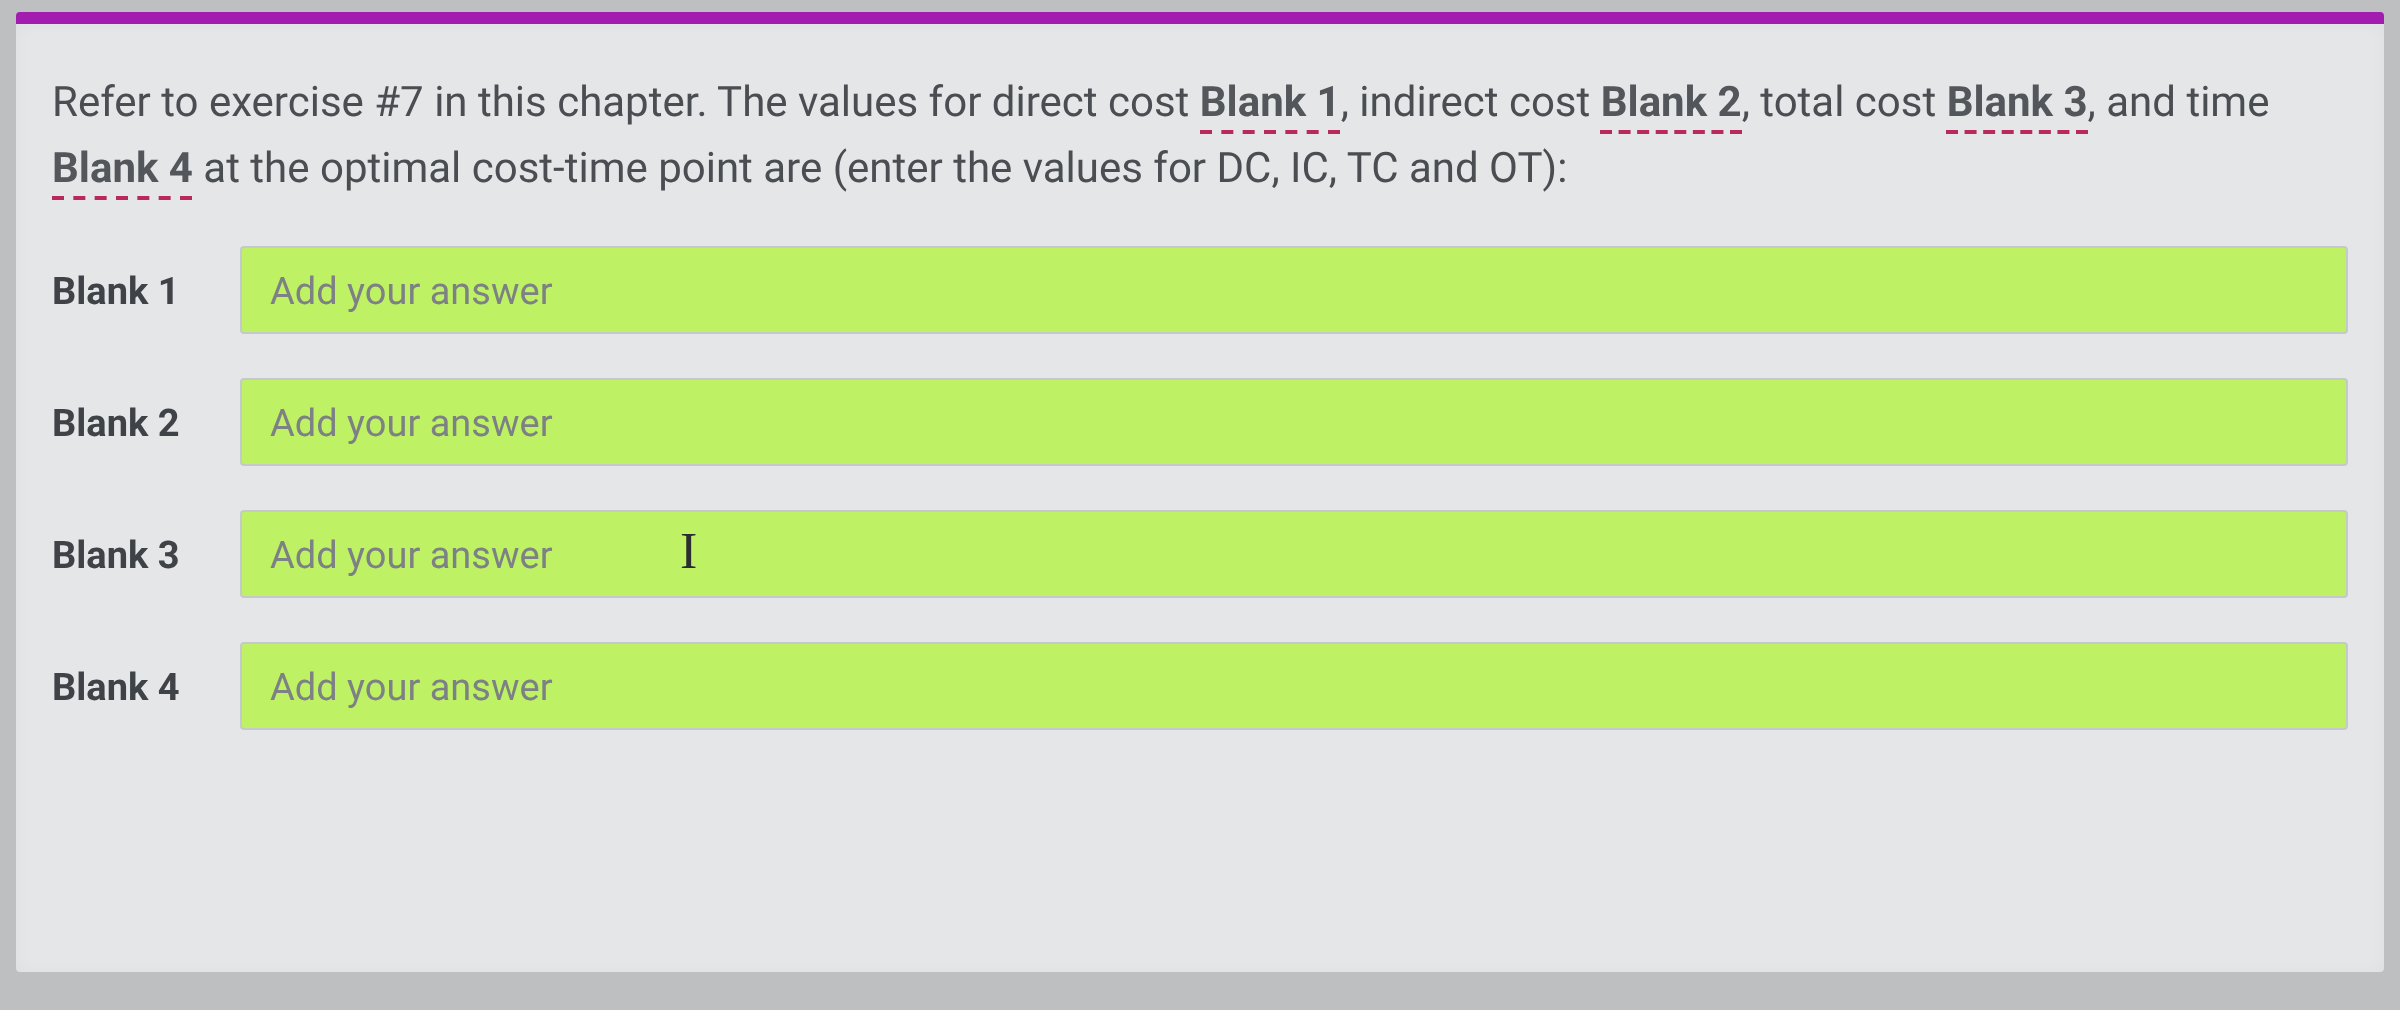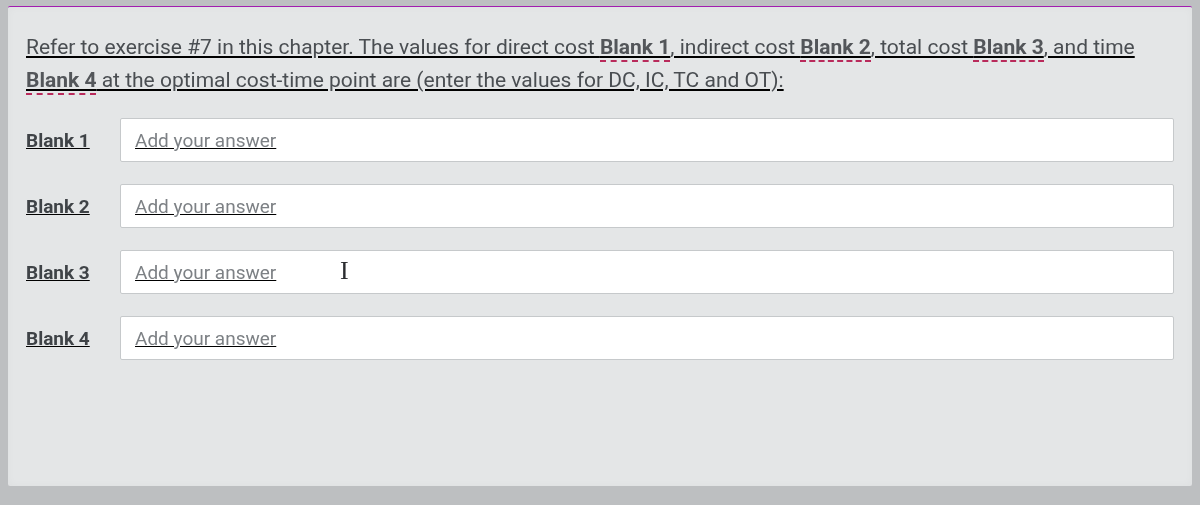--- a/index.html
+++ b/index.html
@@ -7,25 +7,24 @@
     font-family: -apple-system, 'Segoe UI', Roboto, 'Helvetica Neue', Arial, sans-serif;
     background: #bdbfc1;
     width: 1200px;
     height: 505px;
     overflow: hidden;
   }
   .page {
     background: #e4e6e7;
     margin: 6px 8px;
     padding: 24px 18px 28px 18px;
-    border-top: 1px solid #a21caf;
+    border-top: 6px solid #a21caf;
     border-radius: 2px;
     min-height: 480px;
     box-shadow: inset 0 0 8px rgba(0,0,0,0.03);
-    text-decoration: underline;
   }
   .prompt {
     font-size: 21px;
     line-height: 1.55;
     color: #4a4e52;
     margin-bottom: 22px;
   }
   .underlined {
     font-weight: 700;
     color: #53565a;
@@ -38,21 +37,21 @@
     font-weight: 700;
     color: #3f4347;
     font-size: 19px;
     width: 82px;
     flex-shrink: 0;
   }
   .field {
     flex: 1;
     height: 44px;
     border: 1px solid #c6c9cb;
-    background: #ffffff;
+    background: #bef264;
     border-radius: 2px;
     font-size: 19px;
     color: #7d8185;
     padding: 0 14px;
     outline: none;
     font-family: inherit;
   }
   .field::placeholder { color: #7d8185; }
   .input-wrap { position: relative; flex: 1; display: flex; }
   .caret {

